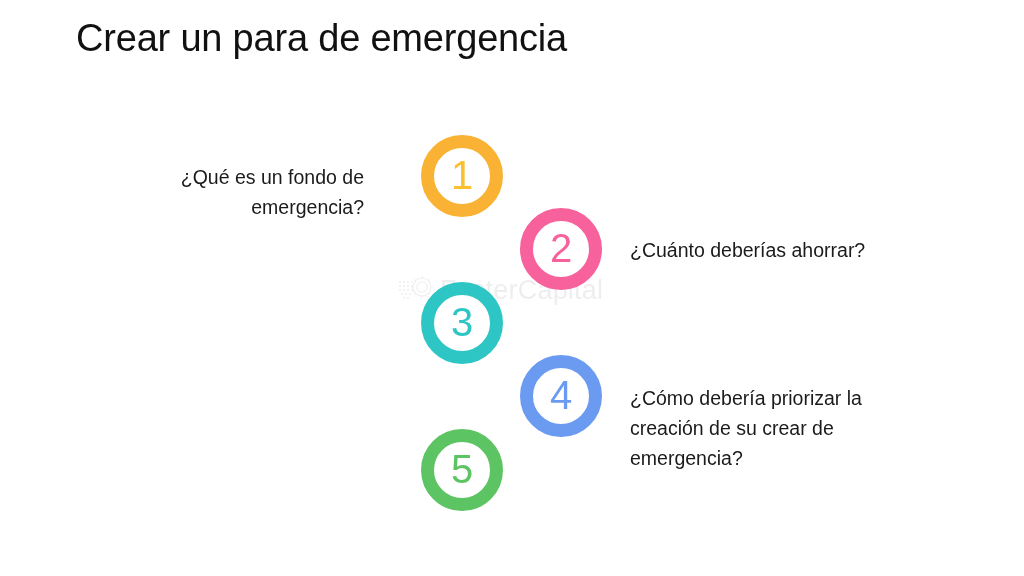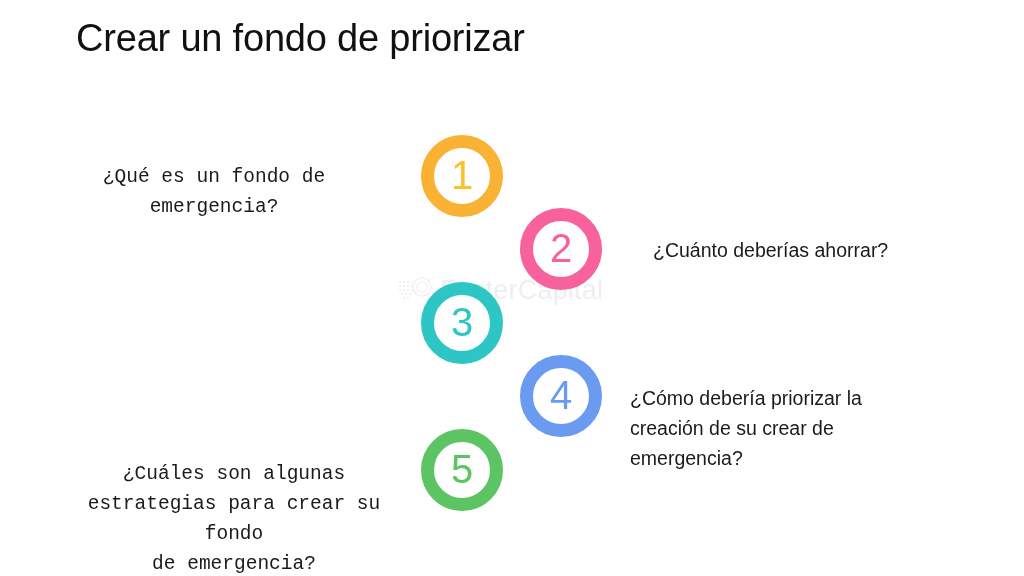--- a/index.html
+++ b/index.html
@@ -101,35 +101,35 @@
 
   
   .caption {
     position: absolute;
     font-size: 19.5px;
     line-height: 30px;
     font-weight: 400;
     color: #1b1b1b;
     white-space: pre-line;
   }
-  .caption.left  { left: 64px;  text-align: center; font-family: Liberation Mono, monospace; }
+  .caption.left  { left: 64px;  text-align: right; }
   .caption.right { left: 630px; text-align: left; }
 
   .cap1 { top: 162px; width: 300px; }
-  .cap2 { top: 235px; width: 320px; margin-left: 23px; }
+  .cap2 { top: 235px; width: 320px; }
   .cap3 { top: 310px; width: 320px; }
   .cap4 { top: 383px; width: 300px; }
   .cap5 { top: 459px; width: 340px; }
 </style>
 </head>
 <body>
 
 <div class="slide">
 
-  <div class="page-title">Crear un fondo de priorizar</div>
+  <div class="page-title">Crear un para de emergencia</div>
 
   <div class="watermark">
     <span class="watermark-mark">
       <svg viewBox="0 0 40 34" width="40" height="34" aria-hidden="true">
         <g fill="none" stroke="#c9c9cf" stroke-width="1.1">
           <circle cx="26" cy="14" r="9"></circle>
           <circle cx="26" cy="14" r="5.2"></circle>
           <path d="M26 3.2v2.2M26 22.6v2.2M15.2 14h2.2M34.6 14h2.2
                    M18.4 6.4l1.6 1.6M32 20l1.6 1.6
                    M33.6 6.4L32 8M20 20l-1.6 1.6"></path>
@@ -176,17 +176,14 @@
   <div class="marker m4" style="border-color: rgb(107, 155, 240);">
     <span class="marker-num" style="color: rgb(107, 155, 240);">4</span>
   </div>
   <div class="caption right cap4">¿Cómo debería priorizar la
 creación de su crear de
 emergencia?</div>
 
   <div class="marker m5" style="border-color: rgb(93, 196, 99);">
     <span class="marker-num" style="color: rgb(93, 196, 99);">5</span>
   </div>
-  <div class="caption left cap5">¿Cuáles son algunas
-estrategias para crear su fondo
-de emergencia?</div>
 
 </div>
 
 </body></html>

